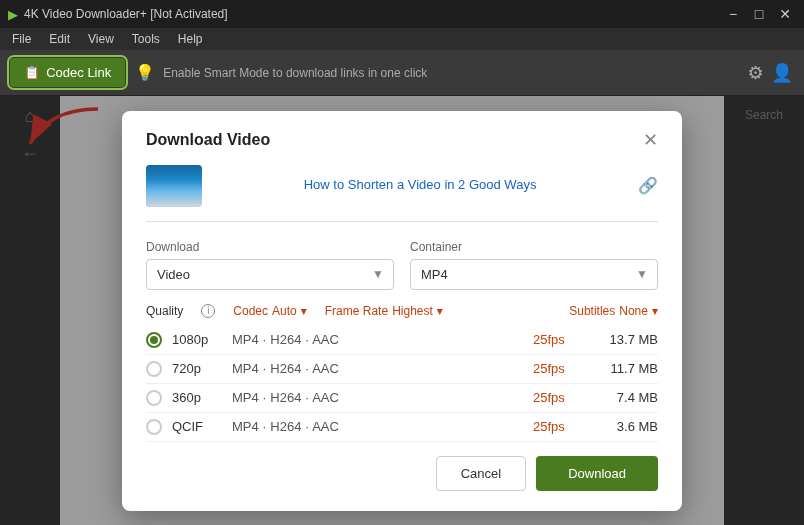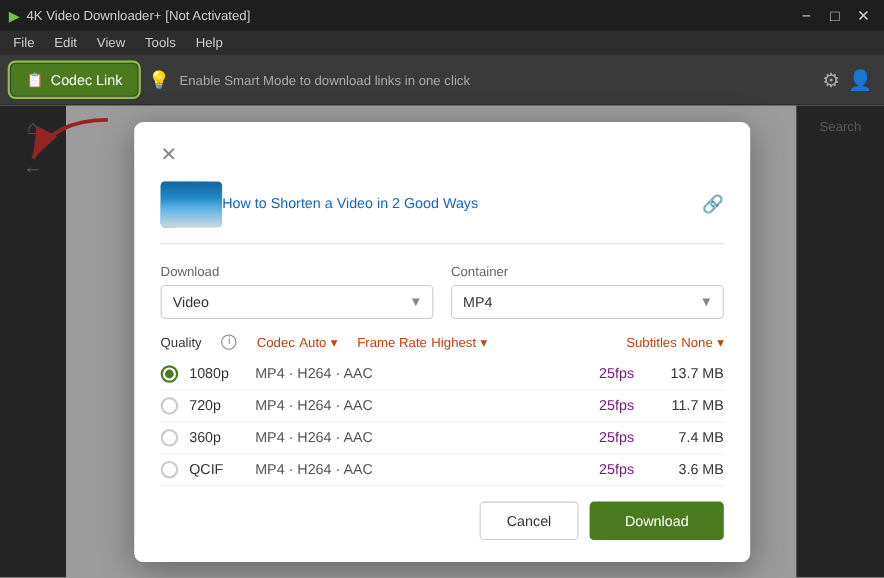--- a/index.html
+++ b/index.html
@@ -131,23 +131,25 @@
     }
     .dialog-close {
       background: none; border: none; font-size: 18px; cursor: pointer;
       color: #888; line-height: 1;
     }
 
     
     .video-info {
       display: flex;
       align-items: center;
+      gap: 12px;
       margin-bottom: 18px;
       padding-bottom: 14px;
       border-bottom: 1px solid #e0e0e0;
+      text-align: center;
     }
     .video-thumb {
       width: 56px; height: 42px;
       background: linear-gradient(135deg, #1a6b8a 0%, #2196f3 40%, #e0e0e0 60%, #f5f5f5 100%);
       border-radius: 4px;
       flex-shrink: 0;
       overflow: hidden;
       display: flex; align-items: flex-end; justify-content: flex-start;
     }
     .video-thumb-inner {
@@ -247,21 +249,21 @@
       border-color: #4a7c1f;
     }
     .quality-radio.selected::after {
       content: '';
       width: 8px; height: 8px;
       border-radius: 50%;
       background: #4a7c1f;
     }
     .quality-name { width: 60px; font-weight: 500; }
     .quality-codec { flex: 1; color: #555; }
-    .quality-fps { width: 55px; color: #701a75; text-align: center; }
+    .quality-fps { width: 55px; color: #c2410c; }
     .quality-size { width: 70px; text-align: right; color: #333; }
 
     
     .file-path-row {
       display: flex;
       align-items: center;
       gap: 8px;
       margin-bottom: 14px;
     }
     .file-path-box {
@@ -393,20 +395,21 @@
       </marker>
     </defs>
     <path d="M 80 5 Q 30 5 12 40" stroke="#e53935" stroke-width="3.5" fill="none" marker-end="url(#arrowhead)"></path>
   </svg>
 
   <div class="overlay"></div>
 
   <div class="dialog">
 
     <div class="dialog-header">
+      <span class="dialog-title">Download Video</span>
       <button class="dialog-close">✕</button>
     </div>
 
     <div class="video-info">
       <div class="video-thumb">
         <div class="video-thumb-inner"></div>
       </div>
       <div class="video-info-text">
         <div class="video-title">
           <span>How to Shorten a </span><span style="color:#1565c0;">Video</span><span> in 2 Good Ways</span>

